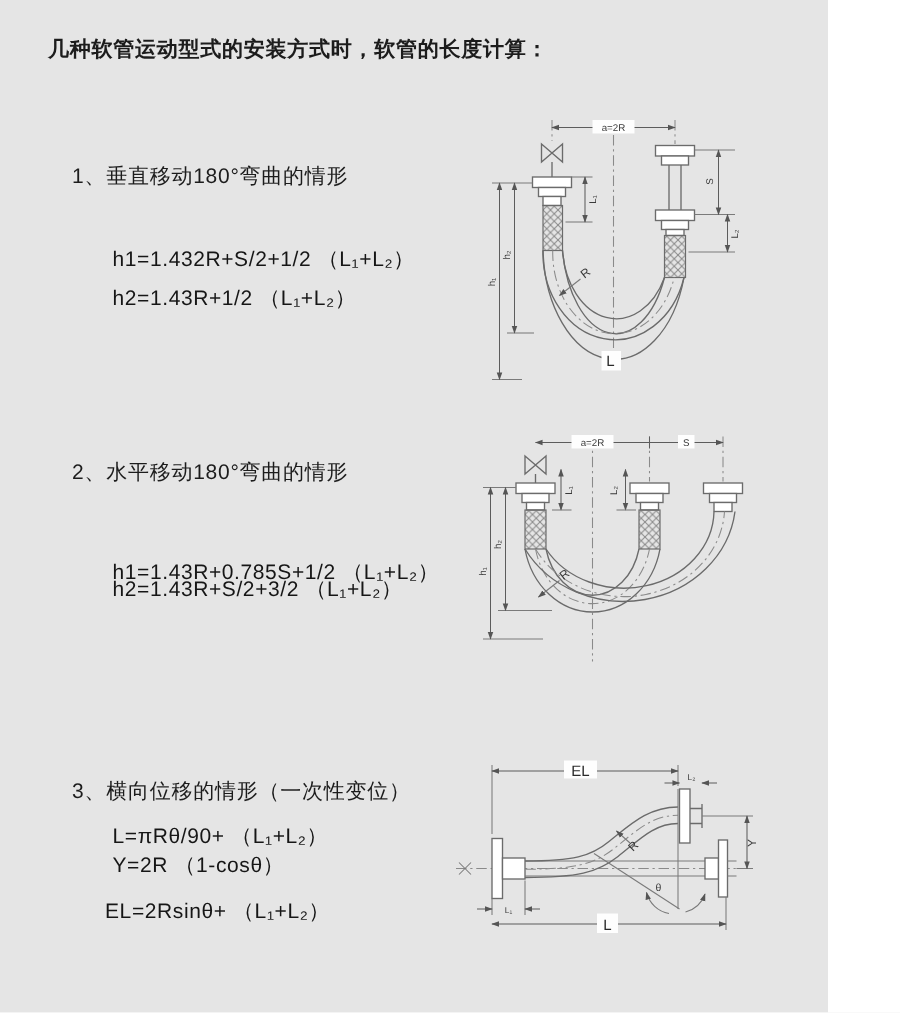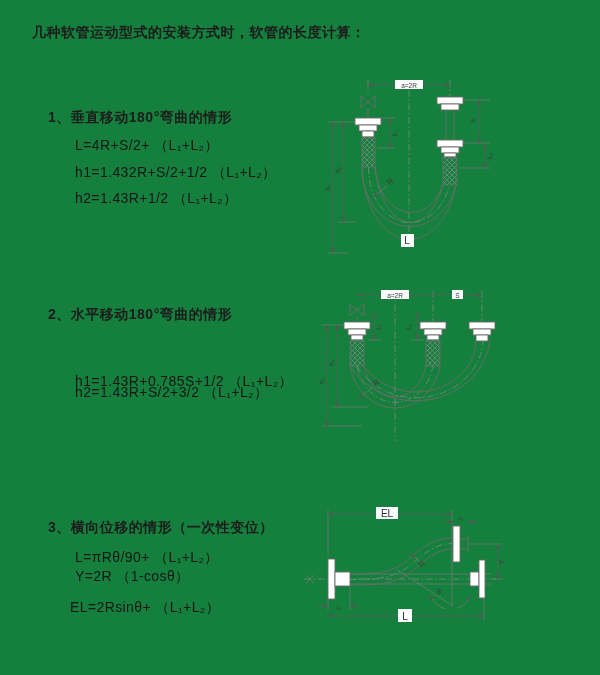--- a/index.html
+++ b/index.html
@@ -1,41 +1,40 @@
 <!DOCTYPE html>
 <html><head>
 <meta charset="utf-8">
 <style>
   html,body{margin:0;padding:0;background:#fff;}
-  #page{position:relative;width:600px;height:675px;background:#15803d;overflow:hidden;
+  #page{position:relative;width:552px;height:675px;background:#e5e5e5;overflow:hidden;
         font-family:"Liberation Sans","DejaVu Sans",sans-serif;color:#1c1c1c;}
   .abs{position:absolute;white-space:nowrap;}
   .title{font-size:14px;font-weight:700;letter-spacing:.5px;}
-  .heading{font-size:14px;font-weight:700;letter-spacing:.5px;}
+  .heading{font-size:14px;font-weight:400;letter-spacing:.5px;}
   .formula{font-size:14px;font-weight:400;color:#161616;letter-spacing:.4px;}
   svg{position:absolute;overflow:visible;}
   svg text{fill:#3a3a3a;font-family:"Liberation Sans","DejaVu Sans",sans-serif;}
   .ln{stroke:#6b6b6b;stroke-width:.9;fill:none;}
   .thin{stroke:#7a7a7a;stroke-width:.7;fill:none;}
   .cl{stroke:#8a8a8a;stroke-width:.7;fill:none;stroke-dasharray:7 2.5 1.5 2.5;}
   .fl{stroke:#6b6b6b;stroke-width:.9;fill:#fff;}
   .dim{stroke:#5c5c5c;stroke-width:.7;fill:none;}
   .lbl{font-size:6.5px;}
   .big{font-size:10px;fill:#2a2a2a;}
   .wbg{fill:#fefefe;}
 </style>
 </head>
 <body>
 
 <div id="page">
 
   <div class="abs title" style="left:32px;top:24px;">几种软管运动型式的安装方式时，软管的长度计算：</div>
 
   <div class="abs heading" style="left:48px;top:109px;">1、垂直移动180°弯曲的情形</div>
-  <div class="abs formula" style="left:75px;top:137px;">L=4R+S/2+ （L₁+L₂）</div>
   <div class="abs formula" style="left:75px;top:164px;">h1=1.432R+S/2+1/2 （L₁+L₂）</div>
   <div class="abs formula" style="left:75px;top:190px;">h2=1.43R+1/2 （L₁+L₂）</div>
 
   <div class="abs heading" style="left:48px;top:306px;">2、水平移动180°弯曲的情形</div>
   <div class="abs formula" style="left:75px;top:373px;">h1=1.43R+0.785S+1/2 （L₁+L₂）</div>
   <div class="abs formula" style="left:75px;top:384px;">h2=1.43R+S/2+3/2 （L₁+L₂）</div>
 
   <div class="abs heading" style="left:48px;top:519px;">3、横向位移的情形（一次性变位）</div>
   <div class="abs formula" style="left:75px;top:549px;">L=πRθ/90+ （L₁+L₂）</div>
   <div class="abs formula" style="left:75px;top:553px;margin-top:15px;">Y=2R （1-cosθ）</div>

